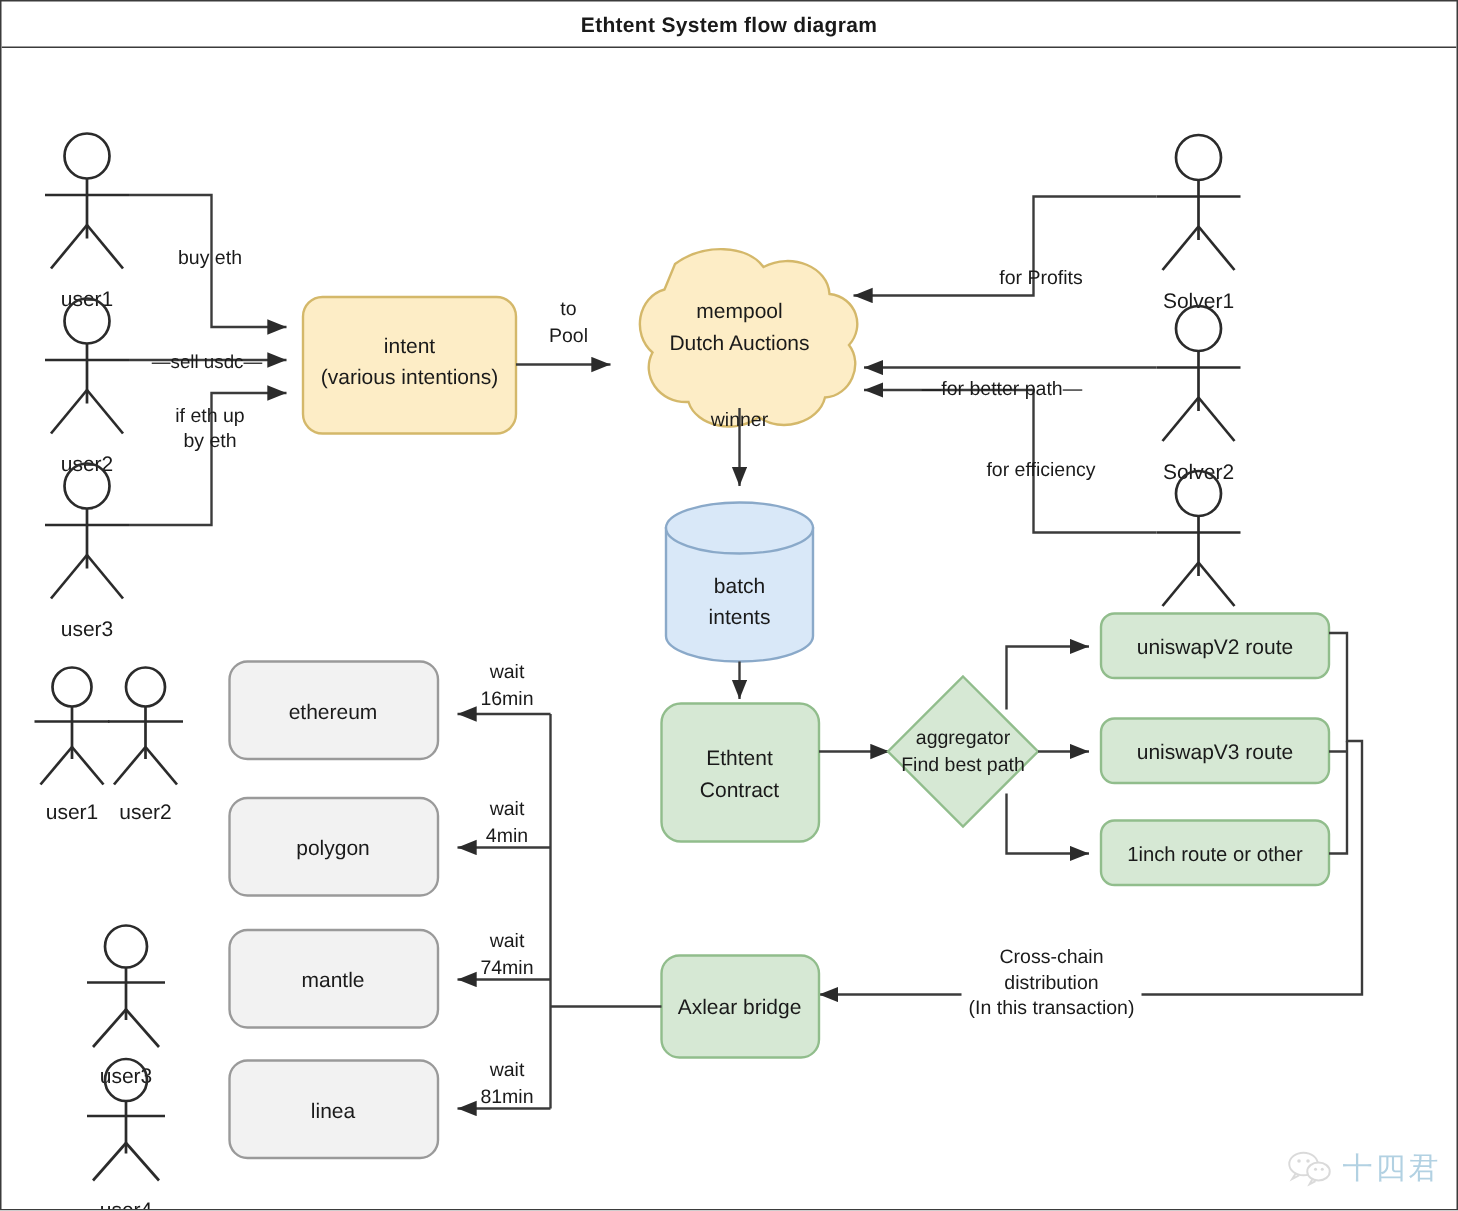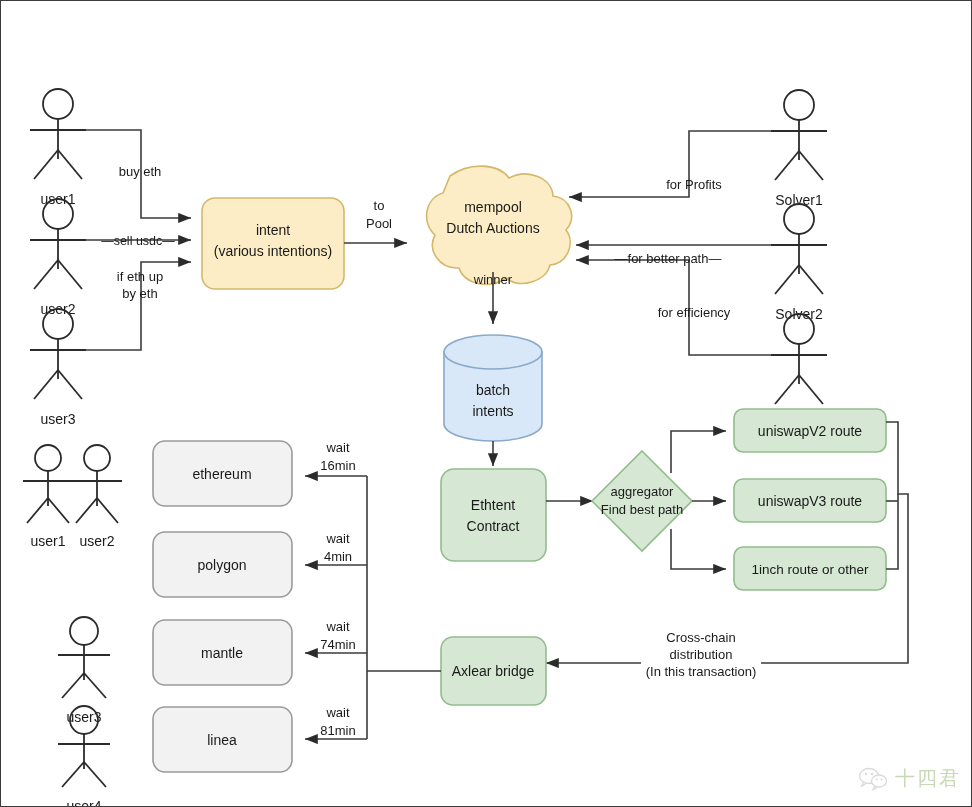--- a/index.html
+++ b/index.html
@@ -10,27 +10,30 @@
         border-bottom:1px solid #3b3b3b;box-sizing:border-box;
         display:flex;align-items:center;justify-content:center;}
   #title-text{font-size:14px;font-weight:bold;color:#1a1a1a;letter-spacing:.2px;}
   svg#canvas{position:absolute;left:0;top:31px;width:970px;height:774px;}
   .nodetext{font-family:"Liberation Sans","DejaVu Sans",sans-serif;font-size:14px;fill:#1a1a1a;}
   .edgetext{font-family:"Liberation Sans","DejaVu Sans",sans-serif;font-size:13px;fill:#1a1a1a;}
   .actortext{font-family:"Liberation Sans","DejaVu Sans",sans-serif;font-size:14px;fill:#1a1a1a;}
   .ln{stroke:#3b3b3b;stroke-width:1.6;fill:none;}
   .actor{stroke:#2b2b2b;stroke-width:1.8;fill:none;}
   #watermark{position:absolute;right:10px;bottom:14px;display:flex;align-items:center;gap:7px;opacity:.30;}
-  #wm-text{font-family:Liberation Mono, monospace;font-size:20px;color:#4d7c0f;letter-spacing:2px;}
+  #wm-text{font-family:Liberation Mono, monospace;font-size:20px;color:#0369a1;letter-spacing:2px;}
 </style>
 </head>
 <body>
 
 <div id="page">
 
+  <div id="title-bar">
+    <div id="title-text">Ethtent  System flow diagram</div>
+  </div>
 
   <svg id="canvas" viewBox="0 0 970 774">
     <defs>
       <marker id="arrow" markerWidth="9" markerHeight="9" refX="8" refY="3.2" orient="auto">
         <path d="M0,0 L8,3.2 L0,6.4 z" fill="#2b2b2b"></path>
       </marker>
     </defs>
 
     <g>
       <circle class="actor" cx="57" cy="72" r="15"></circle>

